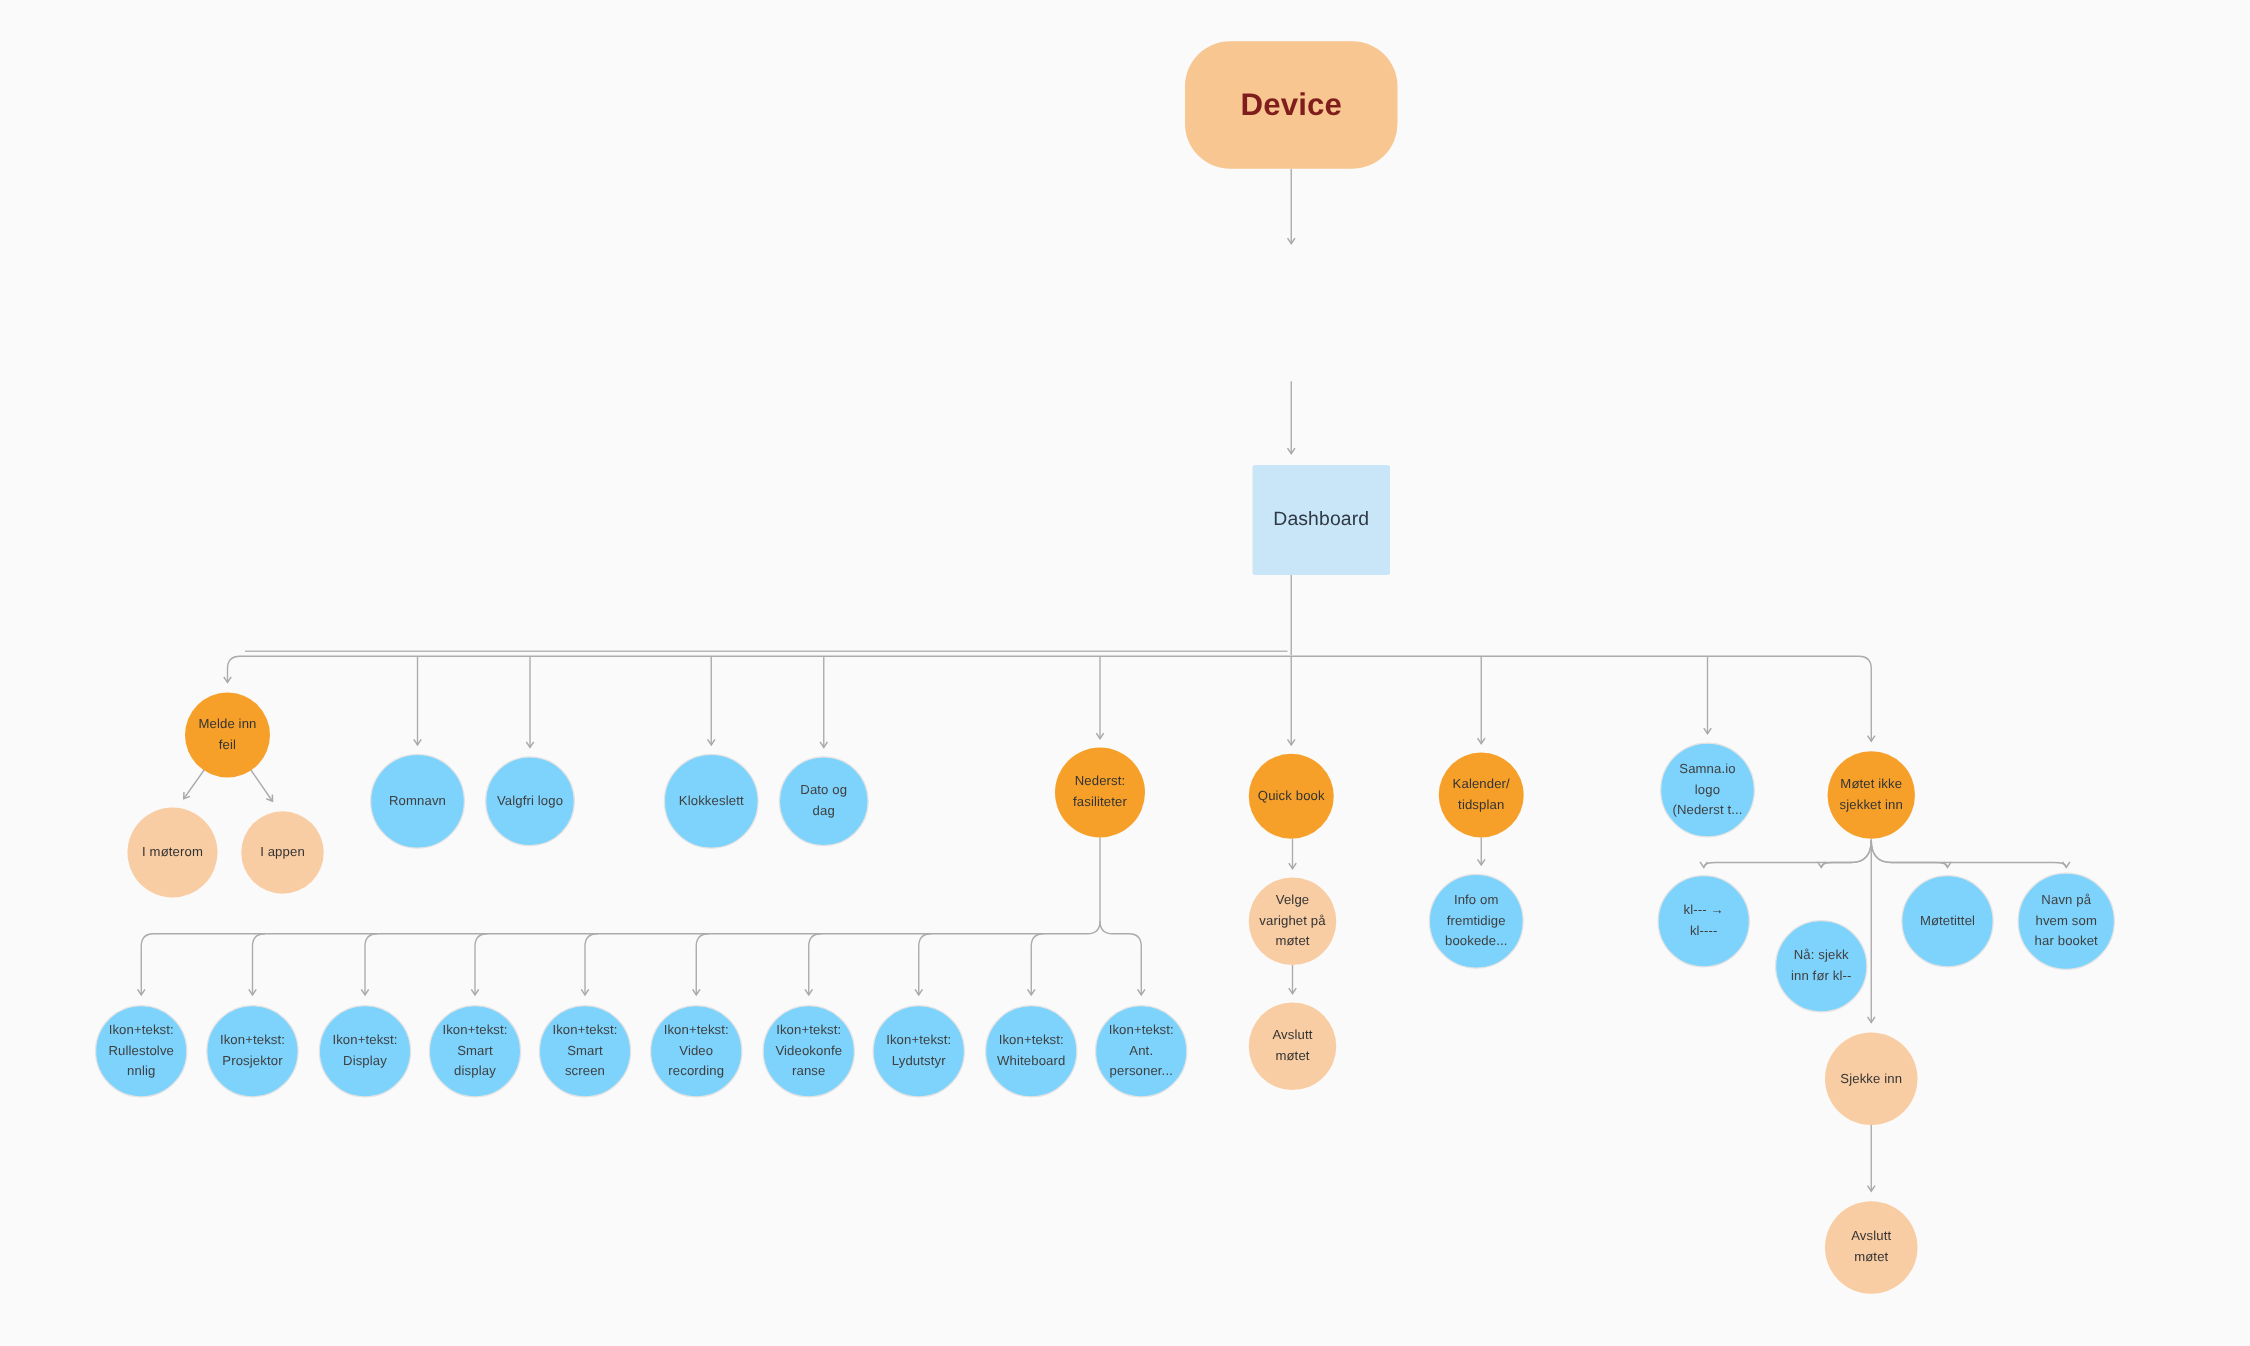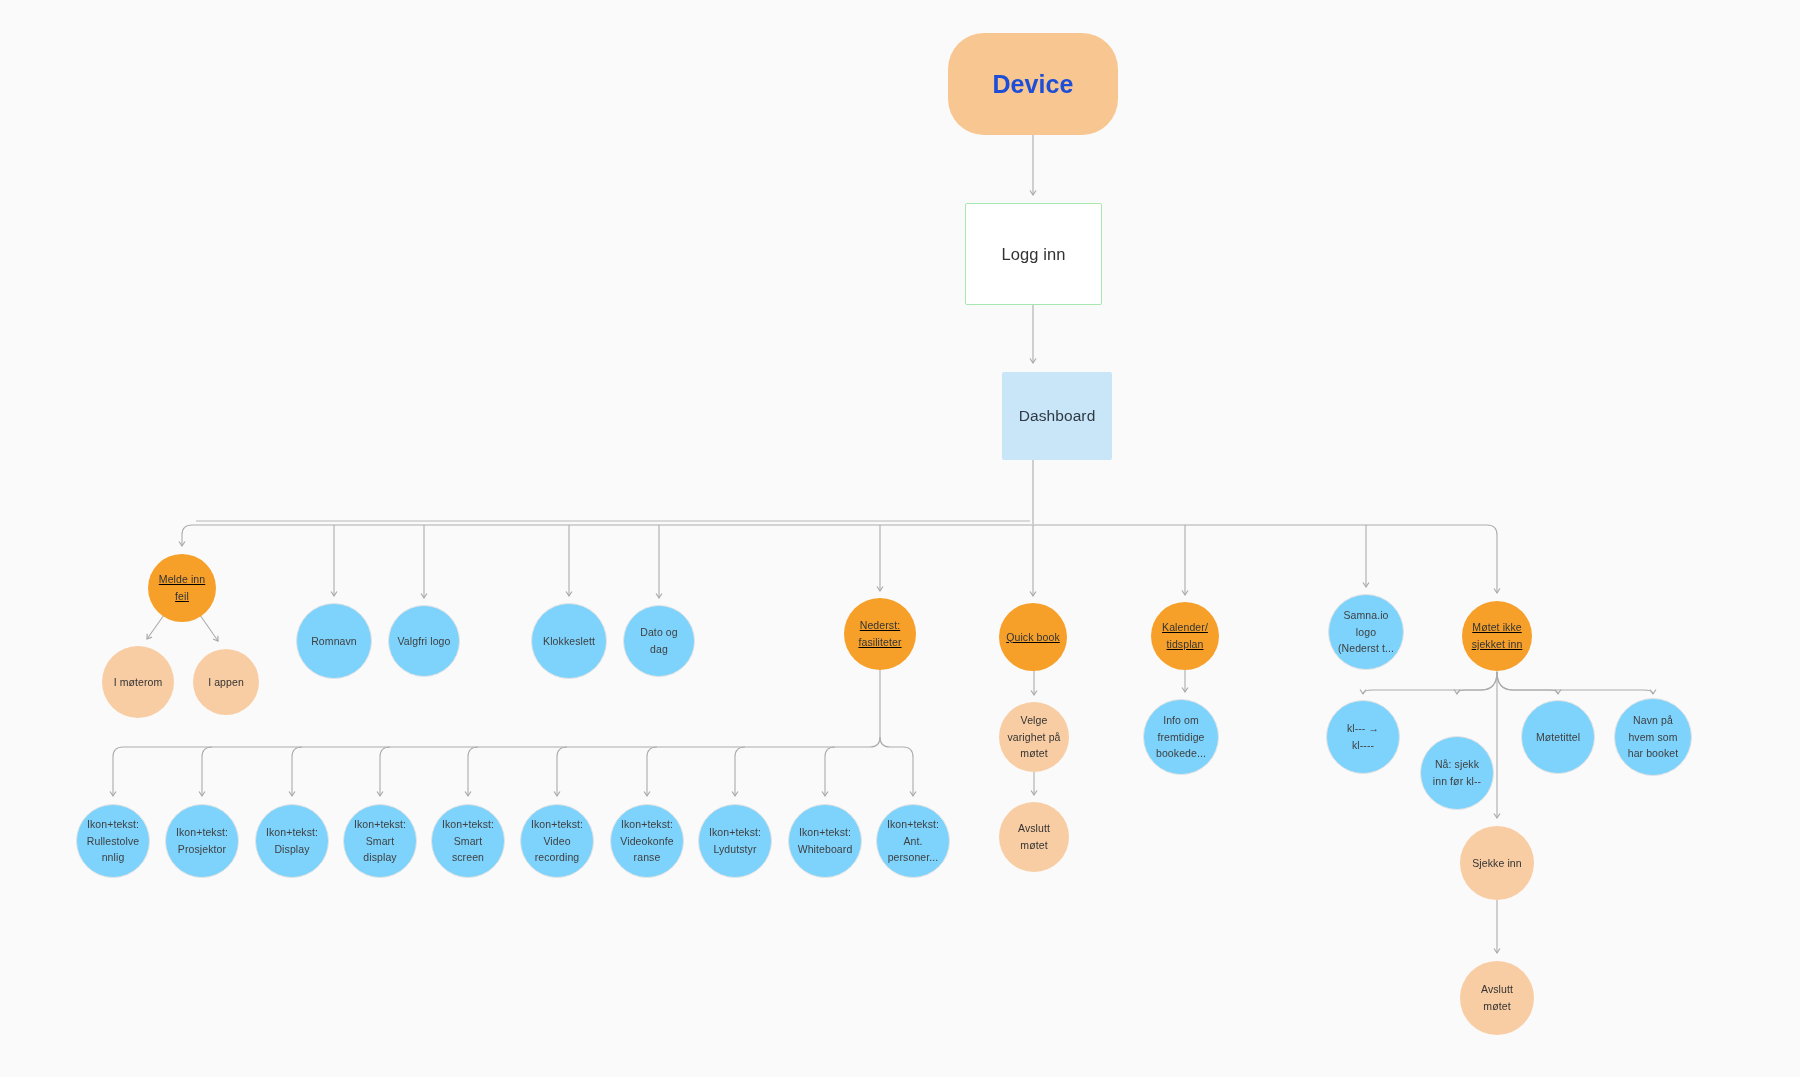--- a/index.html
+++ b/index.html
@@ -2,29 +2,29 @@
 <html><head>
 <meta charset="utf-8">
 <style>
   html,body{margin:0;padding:0;}
   body{background:#fafafa;font-family:"Liberation Sans","DejaVu Sans",sans-serif;}
   .stage{position:relative;width:1800px;height:1077px;background:#fafafa;overflow:hidden;}
   .edges{position:absolute;left:0;top:0;width:1800px;height:1077px;}
   .node{position:absolute;display:flex;align-items:center;justify-content:center;text-align:center;box-sizing:border-box;}
   .rect{border-radius:4px;}
   .circle{border-radius:50%;}
-  .orange{background:#f6a02a;text-decoration:underline;}
+  .orange{background:#f6a02a;}
   .light{background:#f9cda3;}
   .white{background:#7dd3fc;border:1.2px solid #e3e3e3;}
   .device{background:#f8c690;border-radius:36px;}
   .login{background:#ffffff;border:1.5px solid #a7e8b0;border-radius:2px;}
   .dash{background:#c9e6f8;border-radius:2px;margin-left:24px;}
   .lbl{white-space:pre-line;color:#333;font-size:10.5px;line-height:1.6;letter-spacing:.1px;}
   .white .lbl{color:#3f3f3f;}
-  .device .lbl{font-size:25px;font-weight:bold;color:#1d4ed8;line-height:1.2;}
+  .device .lbl{font-size:25px;font-weight:bold;color:#7f1d1d;line-height:1.2;}
   .login .lbl{font-size:16.5px;color:#333;}
   .dash .lbl{font-size:15.5px;color:#2f3a45;}
 </style>
 </head>
 <body>
 
 <div class="stage">
 
   <svg class="edges" viewBox="0 0 1800 1077">
     <defs>
@@ -68,23 +68,20 @@
       <path d="M567,747 Q557,747 557,757 L557,796" marker-end="url(#arr)"></path>
       <path d="M657,747 Q647,747 647,757 L647,796" marker-end="url(#arr)"></path>
       <path d="M745,747 Q735,747 735,757 L735,796" marker-end="url(#arr)"></path>
       <path d="M835,747 Q825,747 825,757 L825,796" marker-end="url(#arr)"></path>
     </g>
   </svg>
 
   <div class="node rect device" style="left:948px;top:33px;width:170px;height:102px">
       <span class="lbl">Device</span>
     </div>
-  <div class="node rect login" style="left:965px;top:203px;width:137px;height:102px">
-      <span class="lbl">Logg inn</span>
-    </div>
   <div class="node rect dash" style="left:978px;top:372px;width:110px;height:88px">
       <span class="lbl">Dashboard</span>
     </div>
 
   <div class="node circle orange" style="left:148px;top:554px;width:68px;height:68px">
       <span class="lbl">Melde inn
 feil</span>
     </div>
   <div class="node circle light" style="left:102px;top:646px;width:72px;height:72px">
       <span class="lbl">I møterom</span>

